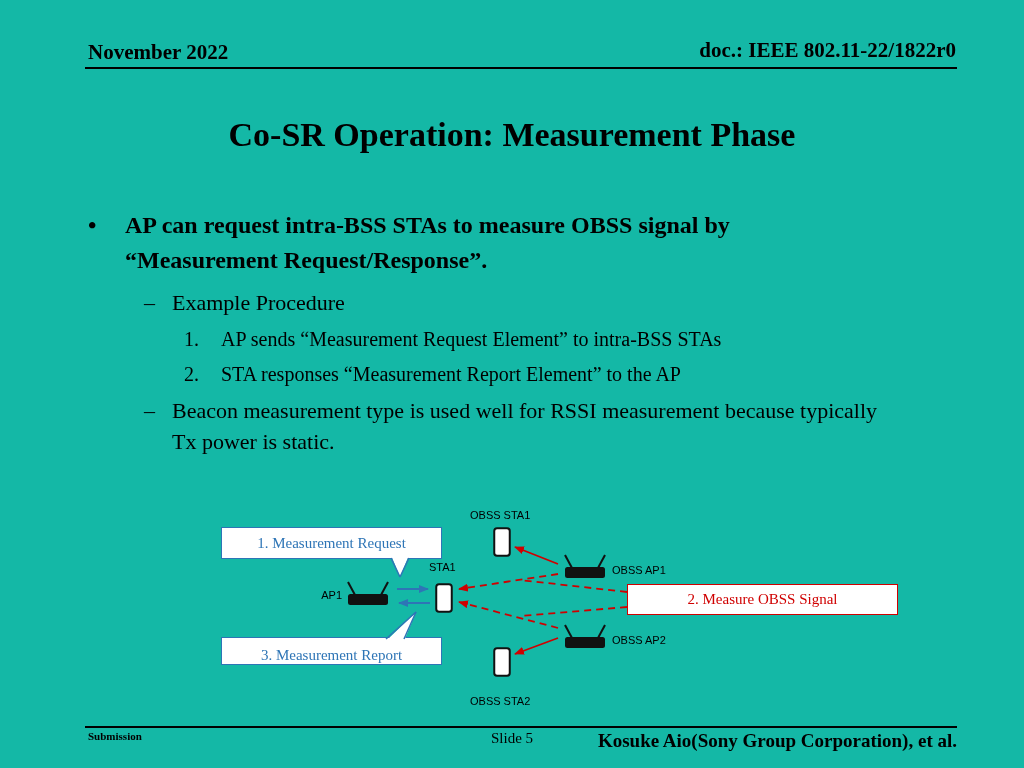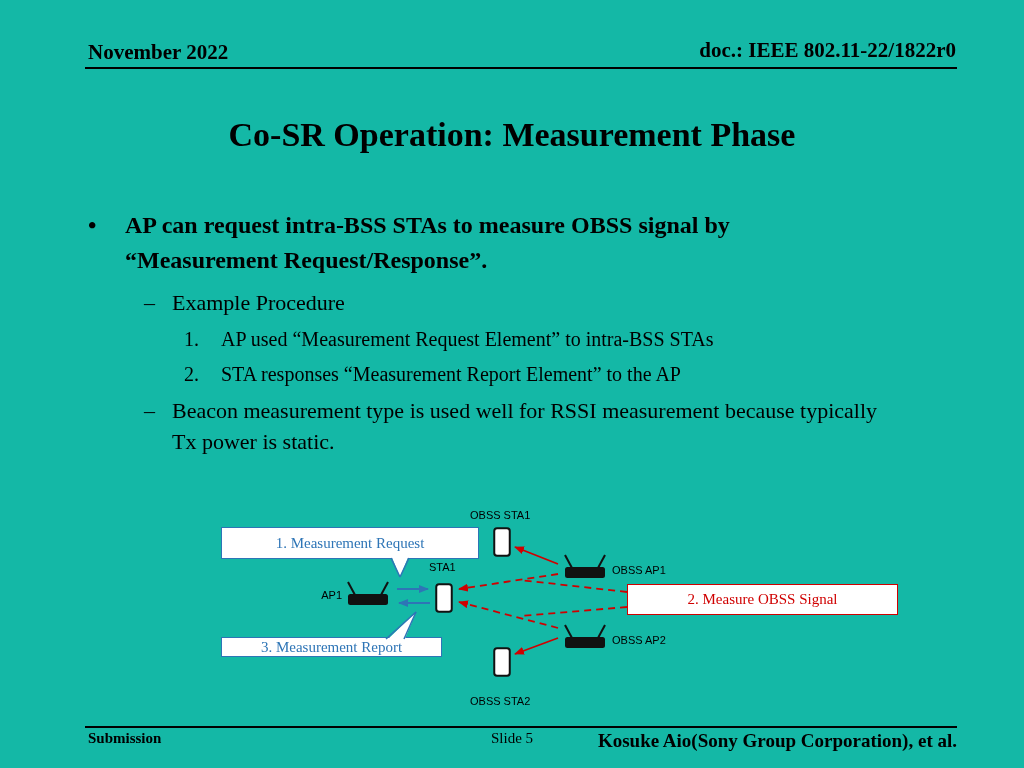--- a/index.html
+++ b/index.html
@@ -34,42 +34,42 @@
   .l2 .marker { width:28px; flex:0 0 28px; }
   .l2 .txt { width:710px; }
   .l3 { font-size:20px; line-height:1.35; margin-left:96px; margin-bottom:8px; }
   .l3 .marker { width:37px; flex:0 0 37px; }
 
   
   .callout { position:absolute; display:flex; align-items:center; justify-content:center;
              background:#fff; font-size:15px; z-index:1; }
   .callout.blue { border:1.5px solid var(--blue); color:var(--blue); }
   .callout.red  { border:1.5px solid var(--red);  color:var(--red); }
-  .co1 { left:221px; top:527px; width:258px; height:32px; }
-  .co3 { left:221px; top:637px; width:221px; height:20px;align-items:flex-end; }
+  .co1 { left:221px; top:527px; width:221px; height:32px; }
+  .co3 { left:221px; top:637px; width:221px; height:28px;align-items:flex-end; }
   .co2 { left:627px; top:584px; width:271px; height:31px; }
 
   
   .device { position:absolute; z-index:3; line-height:0; }
   .dev-label { position:absolute; z-index:3; font-family:"Liberation Sans", sans-serif;
                font-size:11px; color:#000; white-space:nowrap; }
 
   
   .diagram-svg { position:absolute; left:0; top:0; z-index:2; pointer-events:none; }
   .ln-blue { stroke:var(--blue); stroke-width:2; fill:none; }
   .ln-red  { stroke:var(--red);  stroke-width:1.8; fill:none; }
   .dash    { stroke-dasharray:7 5; }
   .fill-blue { fill:var(--blue); }
   .fill-red  { fill:var(--red); }
   .tail-mask { fill:#fff; stroke:none; }
   .tail-edge { stroke:var(--blue); stroke-width:1.5; }
 
   
   .footer-rule { position:absolute; left:85px; top:726px; width:872px; border-top:2px solid #000; }
-  .footer-left   { position:absolute; left:88px;  top:730px; font-size:15px; font-weight:bold; }
+  .footer-left   { position:absolute; left:88px;  top:730px; font-size:11px; font-weight:bold; }
   .footer-center { position:absolute; left:0; width:100%; top:730px; text-align:center; font-size:15px; }
   .footer-right  { position:absolute; right:67px; top:730px; font-size:19px; font-weight:bold; }
 </style>
 </head>
 <body>
 
 <div class="slide">
 
   <div class="header-date">November 2022</div>
   <div class="header-doc">doc.: IEEE 802.11-22/1822r0</div>
@@ -81,21 +81,21 @@
     <div class="li l1">
       <span class="marker">•</span>
       <span class="txt">AP can request intra-BSS STAs to measure OBSS signal by “Measurement Request/Response”.</span>
     </div>
     <div class="li l2">
       <span class="marker">–</span>
       <span class="txt">Example Procedure</span>
     </div>
     <div class="li l3">
       <span class="marker">1.</span>
-      <span class="txt">AP used “Measurement Request Element” to intra-BSS STAs</span>
+      <span class="txt">AP sends “Measurement Request Element” to intra-BSS STAs</span>
     </div>
     <div class="li l3">
       <span class="marker">2.</span>
       <span class="txt">STA responses “Measurement Report Element” to the AP</span>
     </div>
     <div class="li l2">
       <span class="marker">–</span>
       <span class="txt">Beacon measurement type is used well for RSSI measurement because typically Tx power is static.</span>
     </div>
   </div>

